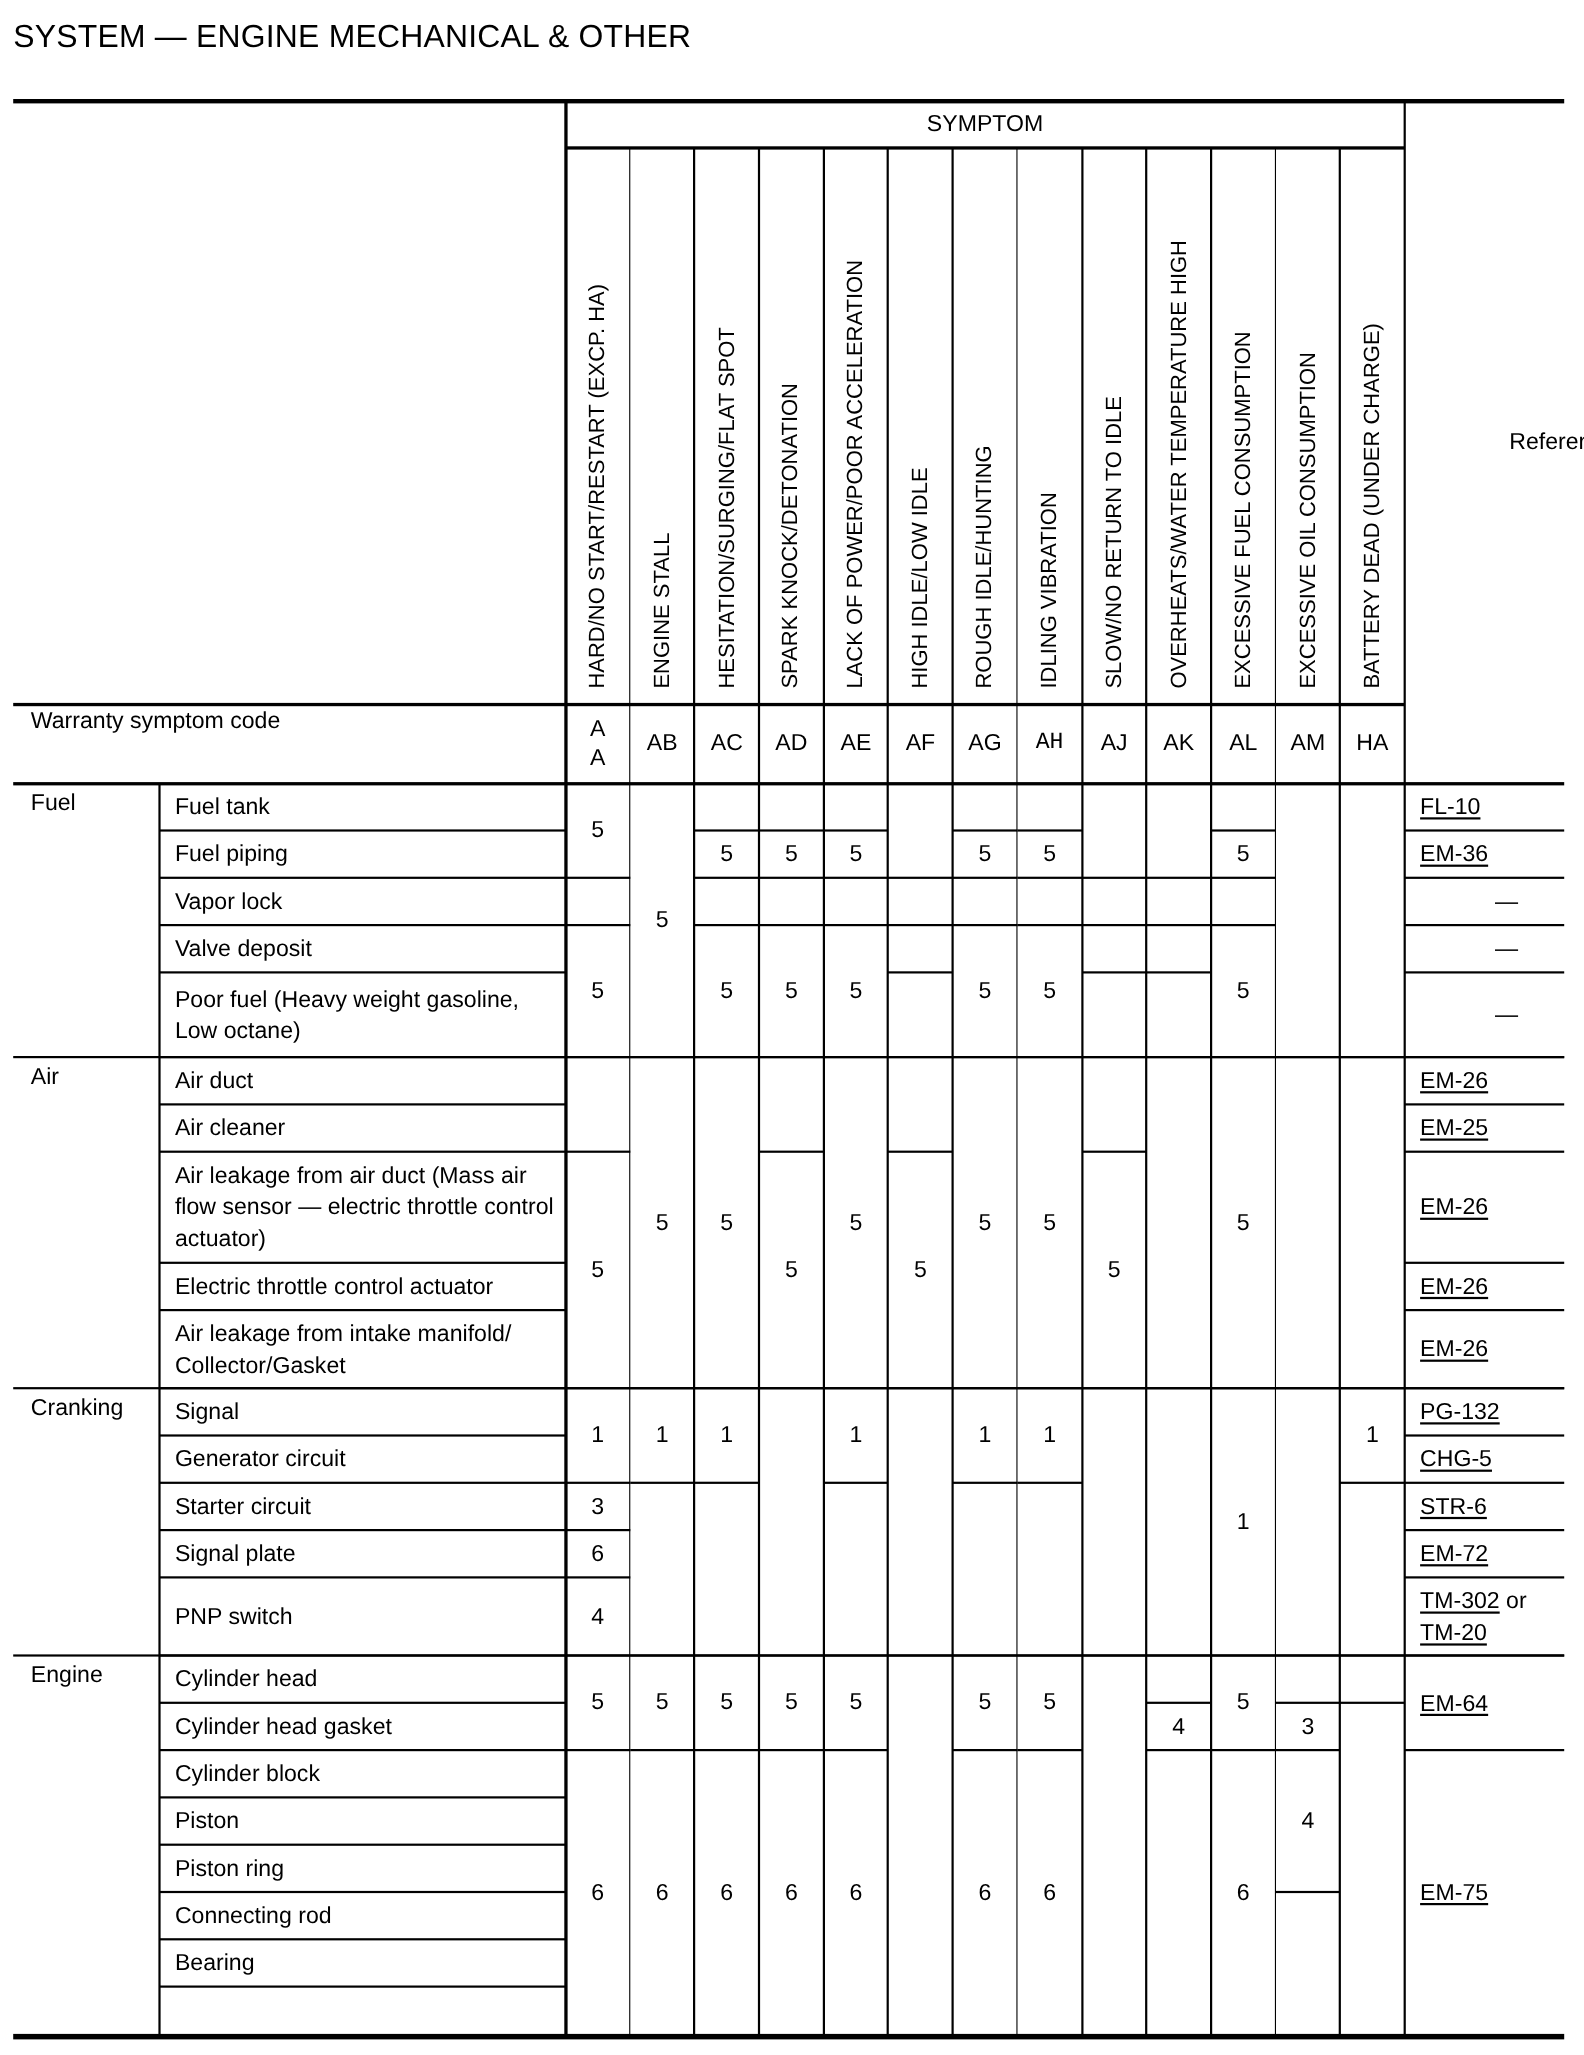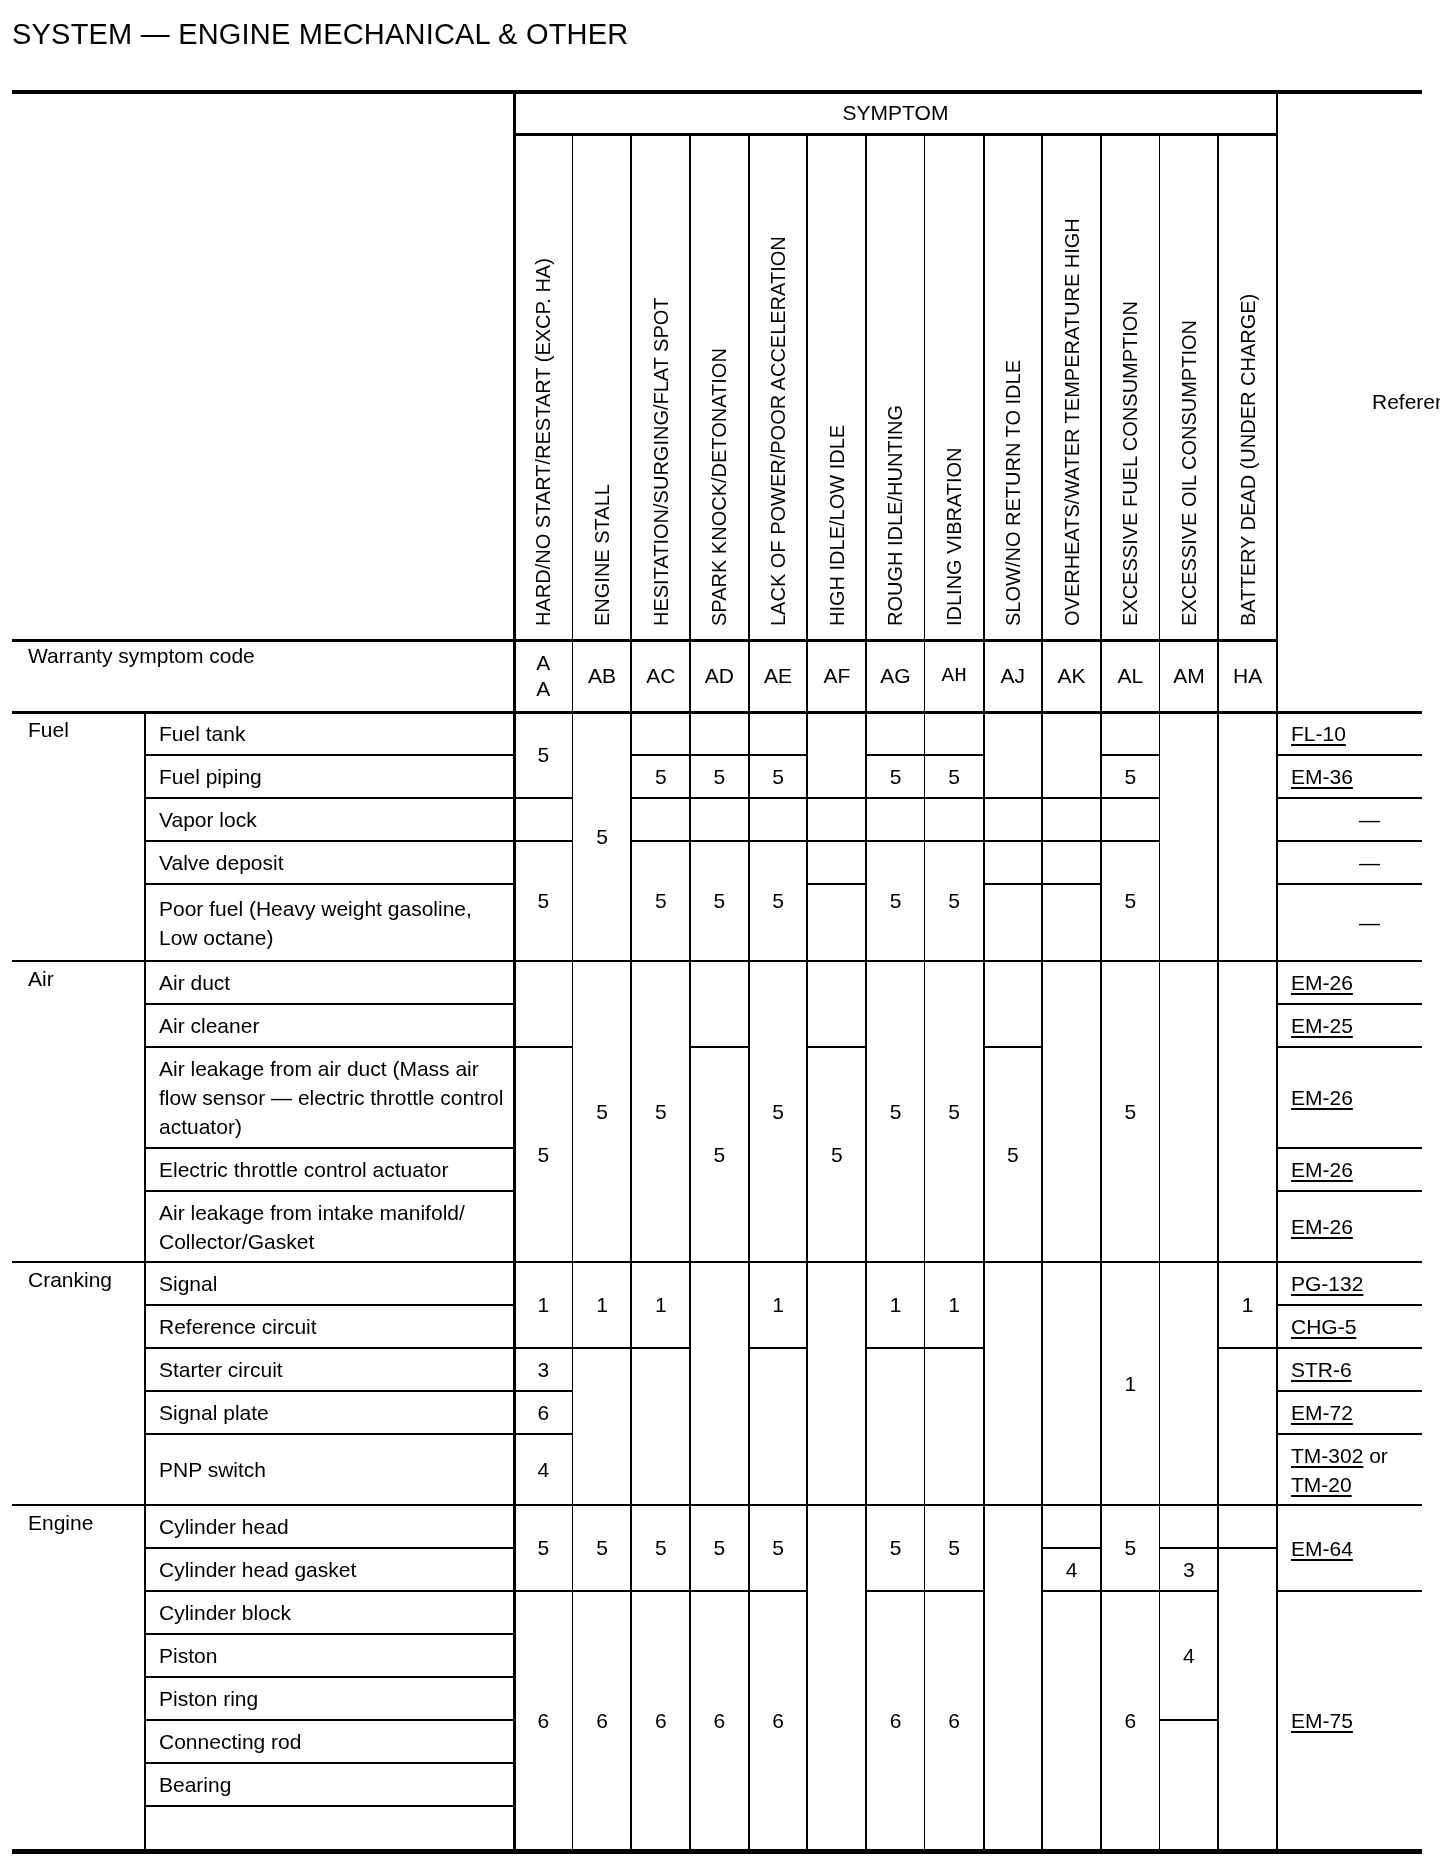--- a/index.html
+++ b/index.html
@@ -107,21 +107,21 @@
     <div class="cell txt" style="left: 145px; top: 1004px; width: 369px; height: 43px;">Air cleaner</div>
     <div class="line" style="left: 145px; top: 1003px; width: 369px; height: 2px;"></div>
     <div class="cell txt" style="left: 145px; top: 1047px; width: 369px; height: 101px;">Air leakage from air duct (Mass air flow sensor — electric throttle control actuator)</div>
     <div class="line" style="left: 145px; top: 1046px; width: 369px; height: 2px;"></div>
     <div class="cell txt" style="left: 145px; top: 1148px; width: 369px; height: 43px;">Electric throttle control actuator</div>
     <div class="line" style="left: 145px; top: 1147px; width: 369px; height: 2px;"></div>
     <div class="cell txt" style="left: 145px; top: 1191px; width: 369px; height: 71px;">Air leakage from intake manifold/ Collector/Gasket</div>
     <div class="line" style="left: 145px; top: 1190px; width: 369px; height: 2px;"></div>
     <div class="cell txt" style="left: 145px; top: 1262px; width: 369px; height: 43px;">Signal</div>
     <div class="line" style="left: 145px; top: 1261px; width: 369px; height: 2px;"></div>
-    <div class="cell txt" style="left: 145px; top: 1305px; width: 369px; height: 43px;">Reference circuit</div>
+    <div class="cell txt" style="left: 145px; top: 1305px; width: 369px; height: 43px;">Generator circuit</div>
     <div class="line" style="left: 145px; top: 1304px; width: 369px; height: 2px;"></div>
     <div class="cell txt" style="left: 145px; top: 1348px; width: 369px; height: 43px;">Starter circuit</div>
     <div class="line" style="left: 145px; top: 1347px; width: 369px; height: 2px;"></div>
     <div class="cell txt" style="left: 145px; top: 1391px; width: 369px; height: 43px;">Signal plate</div>
     <div class="line" style="left: 145px; top: 1390px; width: 369px; height: 2px;"></div>
     <div class="cell txt" style="left: 145px; top: 1434px; width: 369px; height: 71px;">PNP switch</div>
     <div class="line" style="left: 145px; top: 1433px; width: 369px; height: 2px;"></div>
     <div class="cell txt" style="left: 145px; top: 1505px; width: 369px; height: 43px;">Cylinder head</div>
     <div class="line" style="left: 145px; top: 1504px; width: 369px; height: 2px;"></div>
     <div class="cell txt" style="left: 145px; top: 1548px; width: 369px; height: 43px;">Cylinder head gasket</div>

